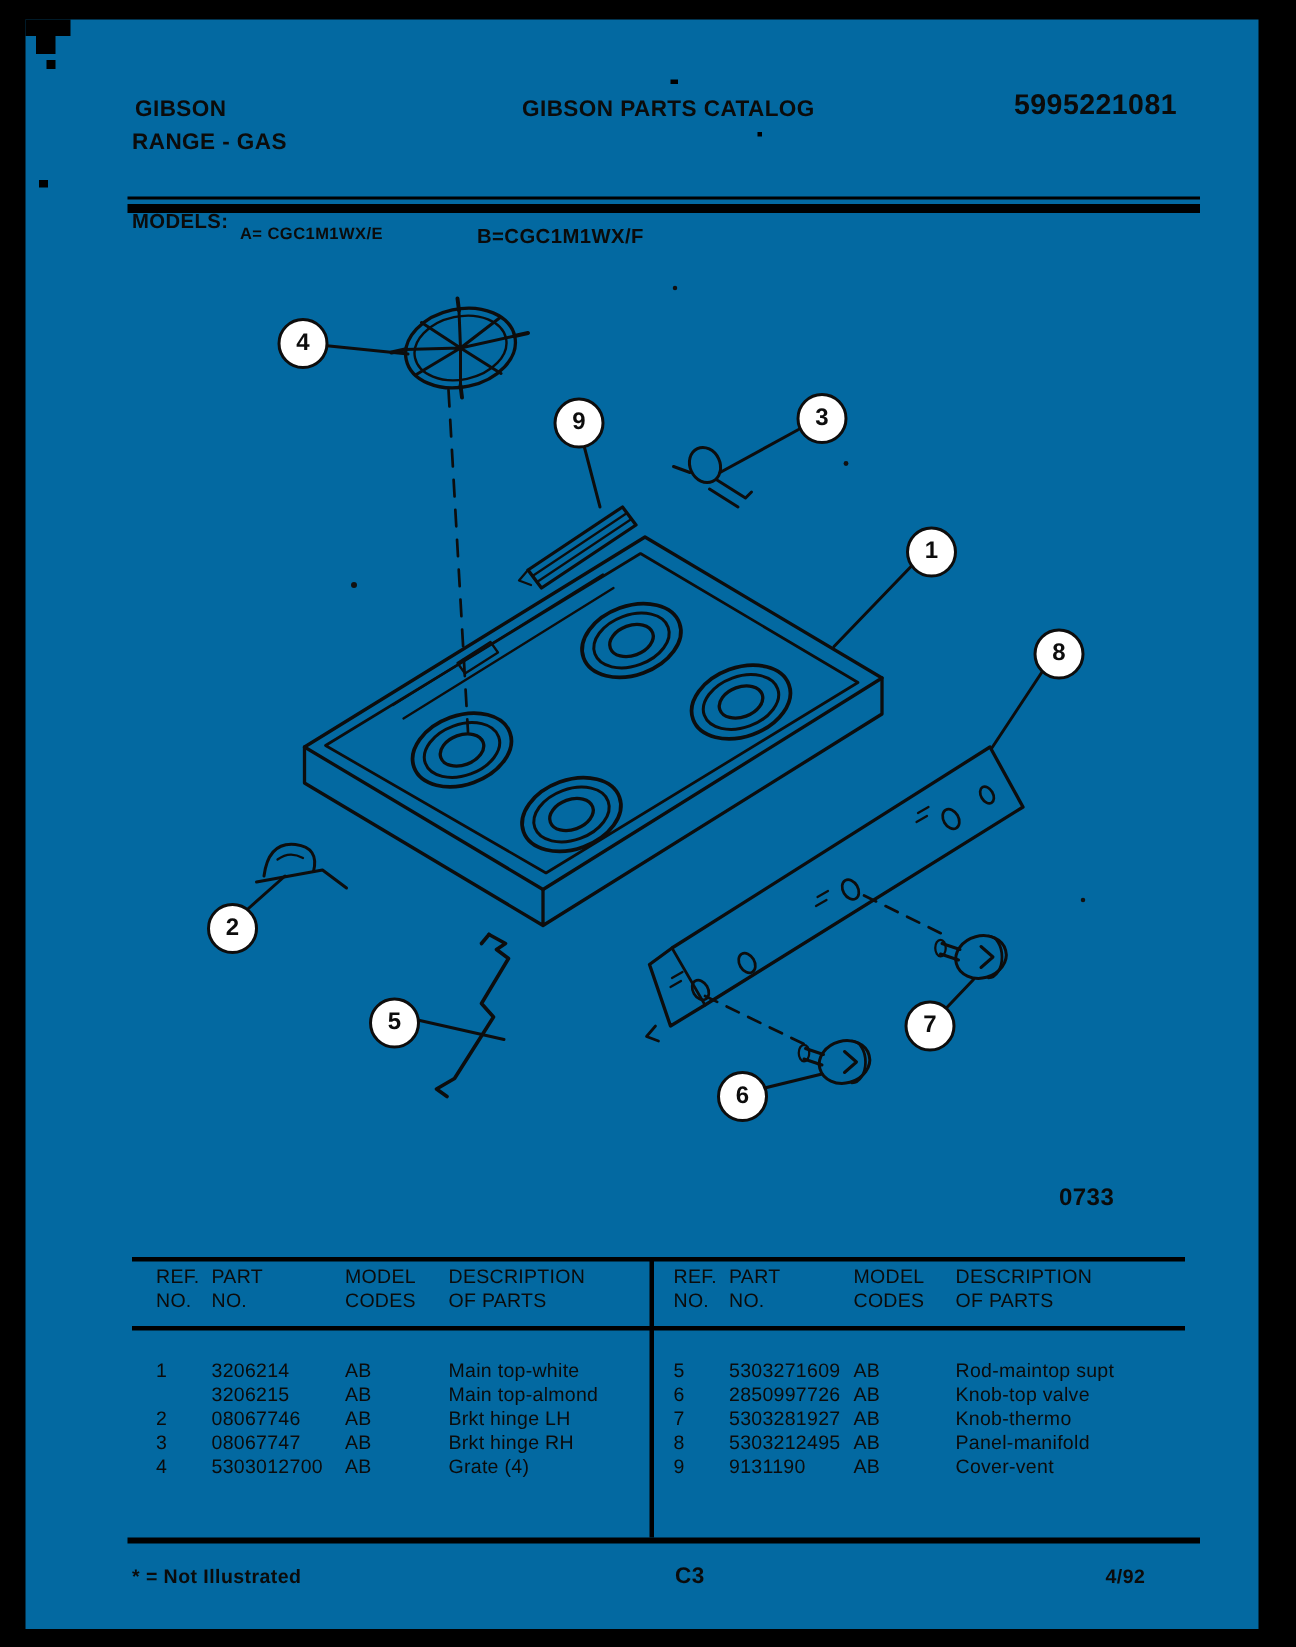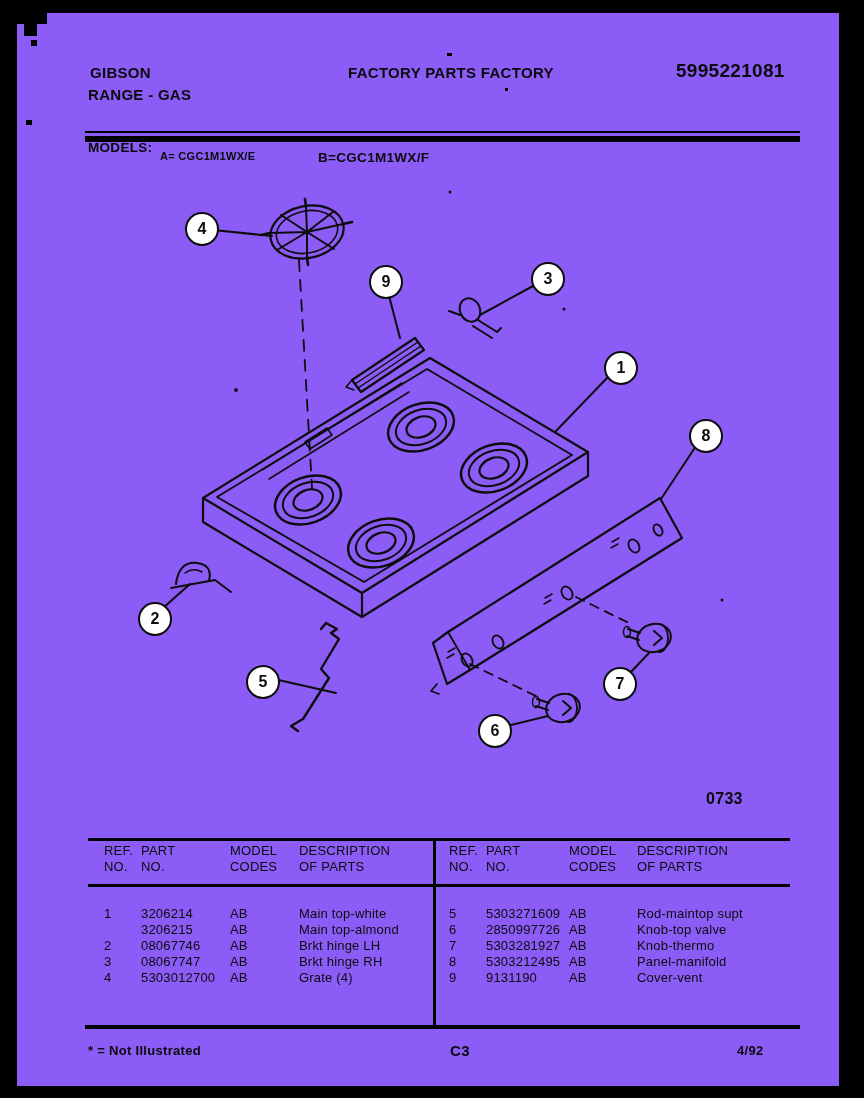--- a/index.html
+++ b/index.html
@@ -1,17 +1,17 @@
 <!DOCTYPE html>
 <html><head>
 <meta charset="utf-8">
 <style>
   html,body{margin:0;padding:0;background:#e8e8e8;}
   #page{
-    position:relative;width:864px;height:1098px;background:#8b5cf6;
+    position:relative;width:864px;height:1098px;background:#0369a1;
     font-family:"Liberation Sans", sans-serif;overflow:hidden;
   }
   .t{position:absolute;font-weight:bold;color:#0b0b0b;letter-spacing:.3px;white-space:pre;line-height:1.15;}
   .hr{position:absolute;background:#000;}
   .frame{position:absolute;background:#000;}
   .speck{position:absolute;background:#000;}
   .callout{
     position:absolute;width:30px;height:30px;border:2.5px solid #0d0d0d;border-radius:50%;
     background:#fff;display:flex;align-items:center;justify-content:center;
     font-weight:bold;font-size:16px;color:#0d0d0d;z-index:3;
@@ -35,21 +35,21 @@
   <div class="frame" style="left:0;top:1086px;width:864px;height:12px"></div>
   <div class="speck" style="left:17px;top:13px;width:30px;height:11px"></div>
   <div class="speck" style="left:24px;top:24px;width:13px;height:12px"></div>
   <div class="speck" style="left:31px;top:40px;width:6px;height:6px"></div>
   <div class="speck" style="left:26px;top:120px;width:6px;height:5px"></div>
   <div class="speck" style="left:447px;top:53px;width:5px;height:3px"></div>
   <div class="speck" style="left:505px;top:88px;width:3px;height:3px"></div>
 
   <div class="t" style="left:90px;top:64px;font-size:15px">GIBSON</div>
   <div class="t" style="left:88px;top:86px;font-size:15px">RANGE - GAS</div>
-  <div class="t" style="left:348px;top:64px;font-size:15px">FACTORY PARTS FACTORY</div>
+  <div class="t" style="left:348px;top:64px;font-size:15px">GIBSON PARTS CATALOG</div>
   <div class="t" style="left:676px;top:60px;font-size:19px">5995221081</div>
 
   <div class="hr" style="left:85px;top:131px;width:715px;height:2px"></div>
   <div class="hr" style="left:85px;top:136px;width:715px;height:6px"></div>
 
   <div class="t" style="left:88px;top:140px;font-size:13.5px">MODELS:</div>
   <div class="t" style="left:160px;top:150px;font-size:11px">A= CGC1M1WX/E</div>
   <div class="t" style="left:318px;top:150px;font-size:13.5px">B=CGC1M1WX/F</div>
 
   <svg style="left:0;top:180px" width="864" height="640" viewBox="0 0 864 640">

